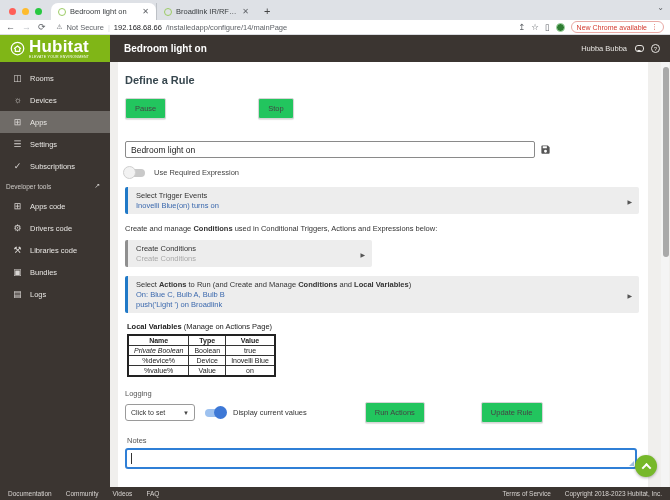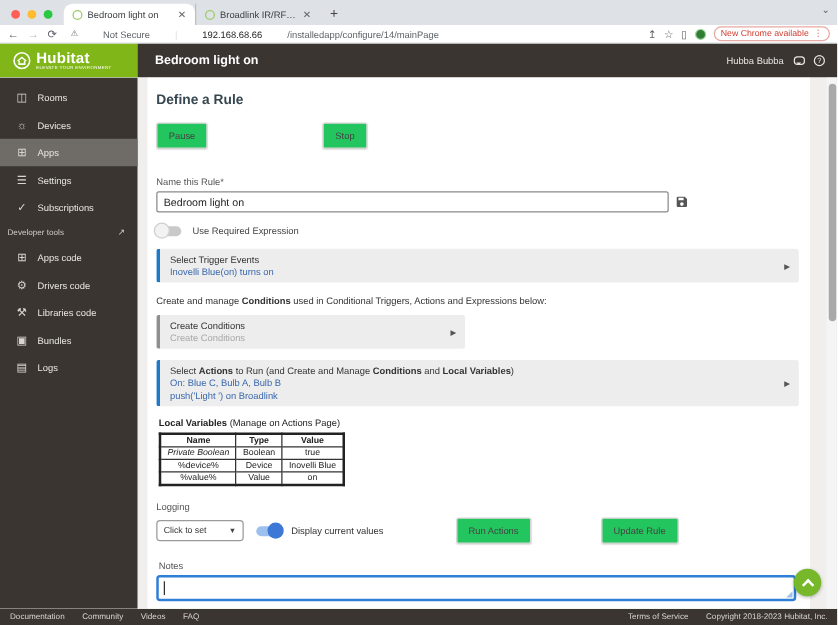--- a/index.html
+++ b/index.html
@@ -16,36 +16,36 @@
   .tab.inactive { width:100px; border-left:1px solid #bdc1c6; }
   .tab .favicon { width:8px; height:8px; border-radius:50%; border:1.5px solid #9ccc65; flex:0 0 auto; }
   .tab .title { white-space:nowrap; overflow:hidden; text-overflow:ellipsis; flex:1; }
   .tab .close { font-size:8px; color:#5f6368; flex:0 0 auto; }
   .newtab { font-size:11px; color:#444; padding:0 8px 3px 8px; }
   .tabbar-chevron { position:absolute; right:6px; top:3px; font-size:8px; color:#5f6368; }
 
   .addressbar { height:15px; background:#fff; border-bottom:1px solid #dadce0; display:flex; align-items:center; padding:0 6px; gap:7px; flex:0 0 auto; }
   .nav-ic { font-size:9px; color:#5f6368; line-height:1; }
   .nav-ic.dim { color:#bdc1c6; }
-  .urlbox { display:flex; align-items:center; gap:20px; font-size:7.5px; color:#202124; flex:1; padding-left:4px; }
+  .urlbox { display:flex; align-items:center; gap:4px; font-size:7.5px; color:#202124; flex:1; padding-left:4px; }
   .urlbox .warn { font-size:6.5px; color:#5f6368; }
   .urlbox .sec { color:#5f6368; }
   .urlbox .sep { color:#dadce0; }
   .urlbox .path { color:#5f6368; }
   .chrome-right { display:flex; align-items:center; gap:6px; }
   .cr-ic { font-size:8.5px; color:#5f6368; }
   .avatar-dot { width:9px; height:9px; border-radius:50%; background:#2e7d32; border:1.5px solid #a5d6a7; }
   .new-chrome { border:1px solid #e8a9a4; color:#d33a2f; border-radius:8px; font-size:7px; padding:1px 5px; display:flex; gap:4px; align-items:center; background:#fff; }
 
   
   .appheader { height:27px; display:flex; flex:0 0 auto; }
   .logo { width:110px; background:#80b617; color:#fff; display:flex; align-items:center; gap:4px; padding-left:10px; }
   .logo svg { width:15px; height:15px; }
   .logo .brandtxt { display:flex; flex-direction:column; line-height:1; }
-  .logo .brand { font-size:12px; font-weight:bold; letter-spacing:.2px; }
+  .logo .brand { font-size:17px; font-weight:bold; letter-spacing:.2px; }
   .logo .tagline { font-size:3.5px; letter-spacing:.3px; margin-top:1px; }
   .hdr { flex:1; background:#3b3531; color:#fff; display:flex; align-items:center; padding:0 10px 0 14px; }
   .hdr .ptitle { font-size:10px; font-weight:bold; flex:1; }
   .hdr .uname { font-size:7.5px; color:#e8e6e3; margin-right:8px; }
   .bubble { width:9px; height:7px; border:1px solid #e8e6e3; border-radius:3px; position:relative; margin-right:7px; }
   .bubble:after { content:""; position:absolute; left:1px; bottom:-3px; border:2px solid transparent; border-top-color:#e8e6e3; }
   .helpc { width:9px; height:9px; border:1px solid #e8e6e3; border-radius:50%; font-size:6px; color:#e8e6e3; display:flex; align-items:center; justify-content:center; }
 
   
   .body { flex:1; display:flex; position:relative; overflow:hidden; background:#f0efed; }
@@ -236,21 +236,20 @@
 
     <div class="main">
       <div class="card">
         <h1 class="rule-h">Define a Rule</h1>
 
         <div class="btnrow">
           <span class="btn">Pause</span>
           <span class="btn">Stop</span>
         </div>
 
-        <div class="fldlabel">Name this Rule*</div>
         <div class="namerow">
           <input class="textinput" value="Bedroom light on" style="">
           <span class="saveic">
             <svg width="11" height="11" viewBox="0 0 24 24">
                 <path d="M17 3H5a2 2 0 0 0-2 2v14a2 2 0 0 0 2 2h14a2 2 0 0 0 2-2V7l-4-4zM12 19a3.2 3.2 0 1 1 0-6.4A3.2 3.2 0 0 1 12 19zm3-10H6V5h9v4z" fill="#555"></path>
               </svg>
           </span>
         </div>
 
         <div class="togglerow">

